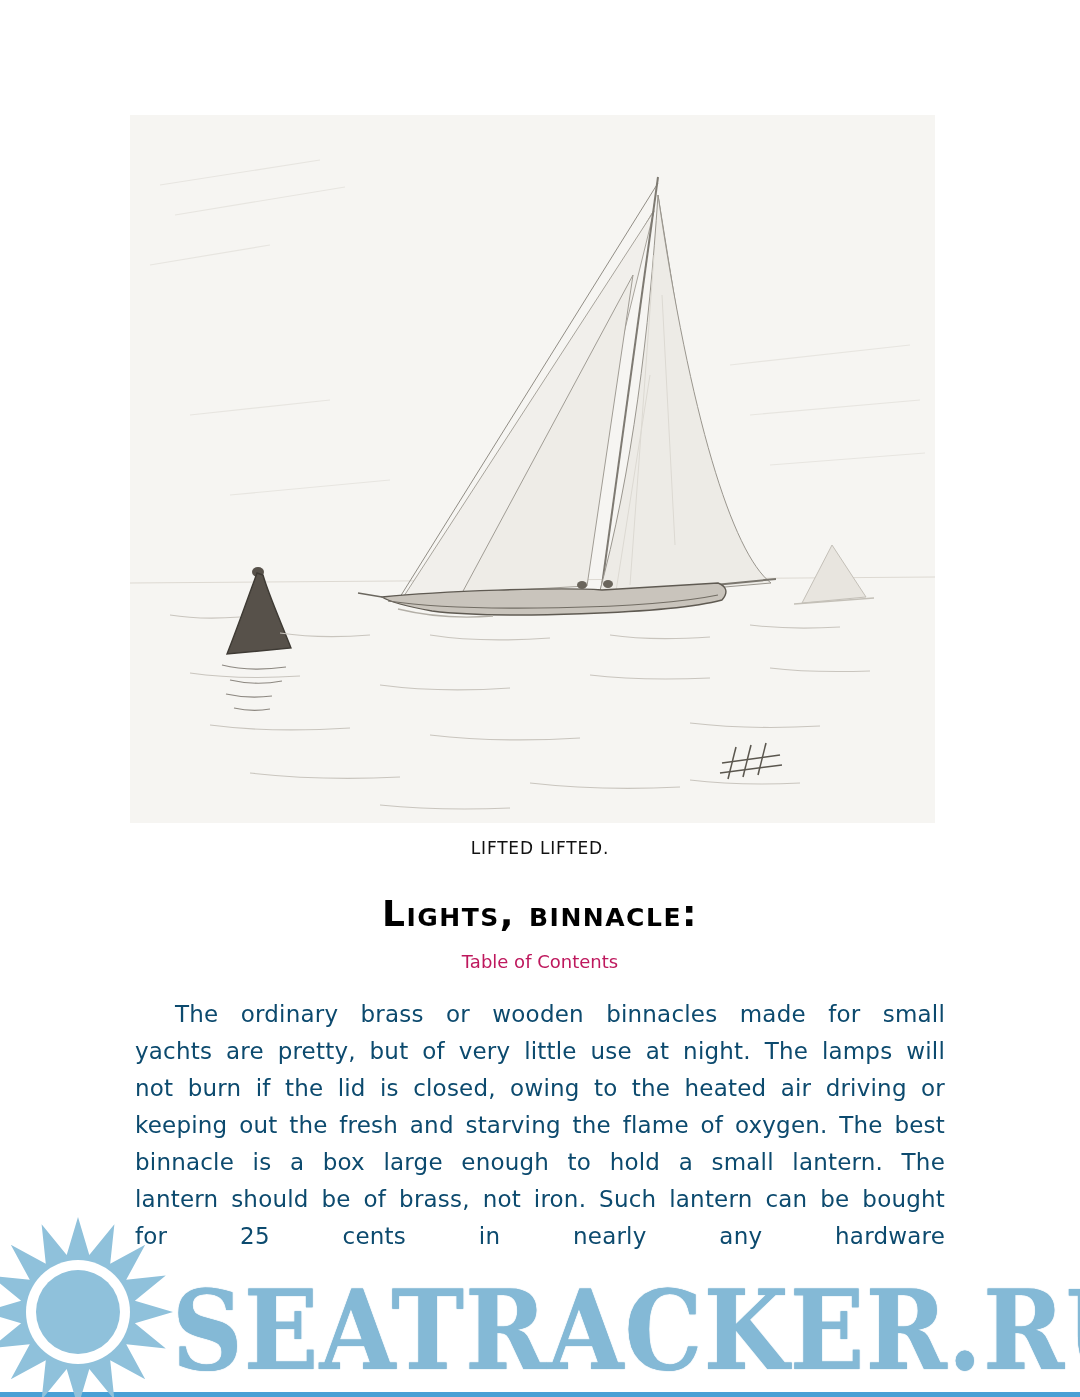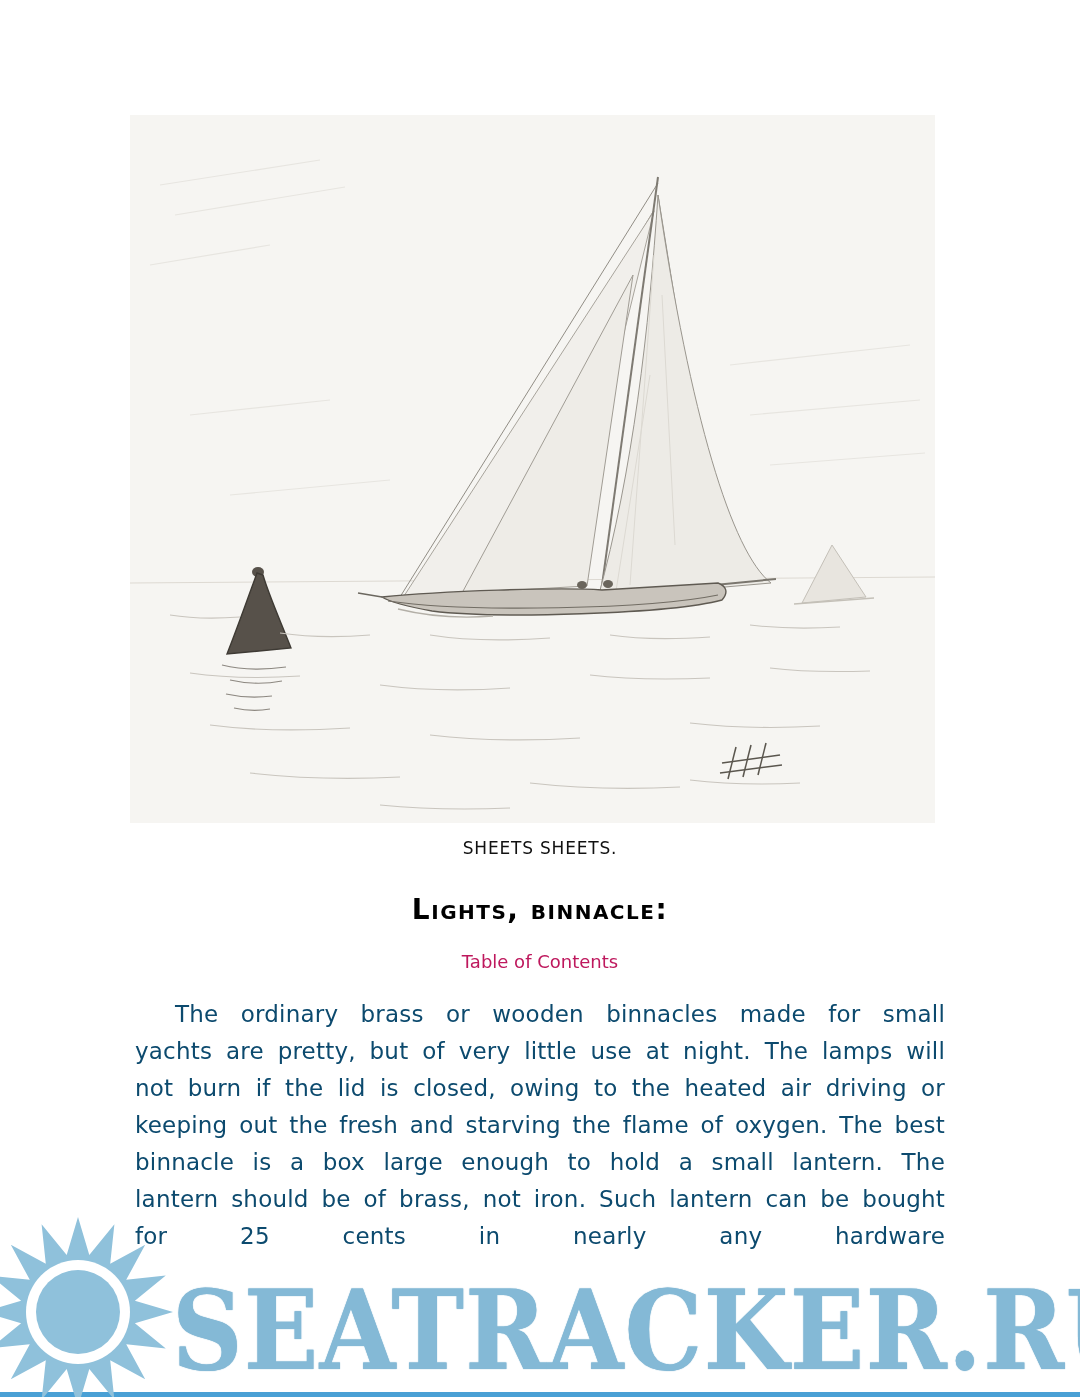--- a/index.html
+++ b/index.html
@@ -34,21 +34,21 @@
   }
 
   .heading {
     position: absolute;
     top: 893px;
     left: 0;
     width: 1080px;
     text-align: center;
     font-variant: small-caps;
     font-weight: bold;
-    font-size: 28px;
+    font-size: 36px;
     letter-spacing: 1.5px;
     color: #000;
   }
 
   .toc-link-row {
     position: absolute;
     top: 951px;
     left: 0;
     width: 1080px;
     text-align: center;
@@ -201,21 +201,21 @@
     <g stroke="#5a564e" stroke-width="1.5" fill="none">
       <path d="M592,648 L650,640"></path>
       <path d="M590,658 L652,650"></path>
       <path d="M606,632 L598,664"></path>
       <path d="M621,630 L613,662"></path>
       <path d="M636,628 L628,660"></path>
     </g>
   </svg>
 </figure>
 
-<div class="caption">SHEETS SHEETS.</div>
+<div class="caption">LIFTED LIFTED.</div>
 
 <h2 class="heading" style="margin:0;">Lights, binnacle:</h2>
 
 <div class="toc-link-row">
   <a class="toc-link">Table of Contents</a>
 </div>
 
 <p class="body-text" style="margin:0;">The ordinary brass or wooden binnacles made for small yachts are pretty, but of very little use at night. The lamps will not burn if the lid is closed, owing to the heated air driving or keeping out the fresh and starving the flame of oxygen. The best binnacle is a box large enough to hold a small lantern. The lantern should be of brass, not iron. Such lantern can be bought for 25 cents in nearly any hardware</p>
 
 <div class="watermark">

